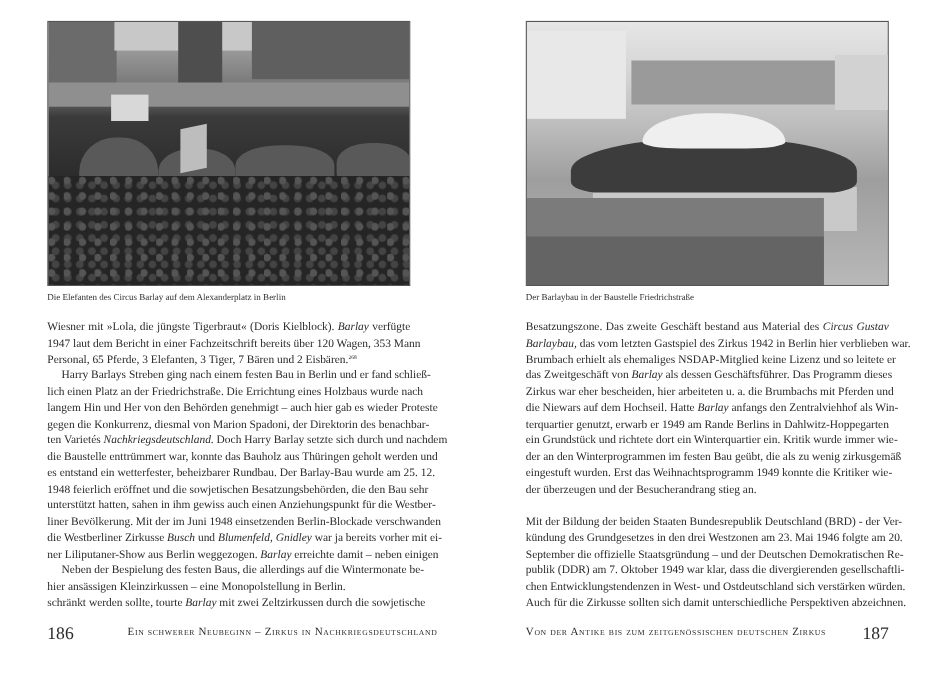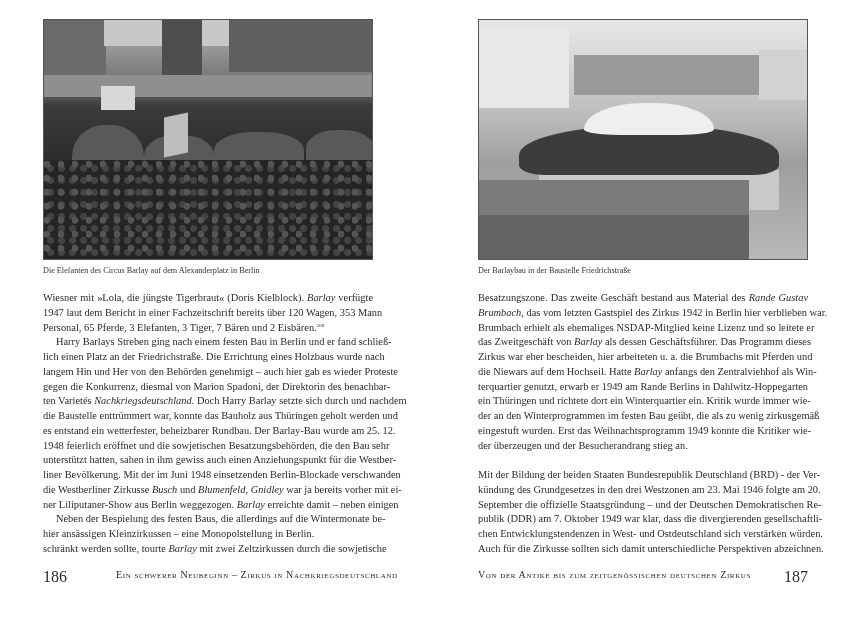--- a/index.html
+++ b/index.html
@@ -110,28 +110,28 @@
     <div class="b2"></div>
     <div class="drum"></div>
     <div class="roof"></div>
     <div class="dome"></div>
     <div class="wall"></div>
     <div class="wall2"></div>
   </div>
   <div class="caption">Der Barlaybau in der Baustelle Friedrichstraße</div>
 
   <div class="text" id="text-right">
-      <span class="line">Besatzungszone. Das zweite Geschäft bestand aus Material des <em>Rande Gustav</em></span>
-      <span class="line"><em>Brumbach,</em> das vom letzten Gastspiel des Zirkus 1942 in Berlin hier verblieben war.</span>
+      <span class="line">Besatzungszone. Das zweite Geschäft bestand aus Material des <em>Circus Gustav</em></span>
+      <span class="line"><em>Barlaybau,</em> das vom letzten Gastspiel des Zirkus 1942 in Berlin hier verblieben war.</span>
       <span class="line">Brumbach erhielt als ehemaliges NSDAP-Mitglied keine Lizenz und so leitete er</span>
       <span class="line">das Zweitgeschäft von <em>Barlay</em> als dessen Geschäftsführer. Das Programm dieses</span>
       <span class="line">Zirkus war eher bescheiden, hier arbeiteten u. a. die Brumbachs mit Pferden und</span>
       <span class="line">die Niewars auf dem Hochseil. Hatte <em>Barlay</em> anfangs den Zentralviehhof als Win-</span>
       <span class="line">terquartier genutzt, erwarb er 1949 am Rande Berlins in Dahlwitz-Hoppegarten</span>
-      <span class="line">ein Thüringen und richtete dort ein Winterquartier ein. Kritik wurde immer wie-</span>
+      <span class="line">ein Grundstück und richtete dort ein Winterquartier ein. Kritik wurde immer wie-</span>
       <span class="line">der an den Winterprogrammen im festen Bau geübt, die als zu wenig zirkusgemäß</span>
       <span class="line">eingestuft wurden. Erst das Weihnachtsprogramm 1949 konnte die Kritiker wie-</span>
       <span class="line last">der überzeugen und der Besucherandrang stieg an.</span>
       <span class="line" style="text-align-last: left;">&nbsp;</span>
       <span class="line">Mit der Bildung der beiden Staaten Bundesrepublik Deutschland (BRD) - der Ver-</span>
       <span class="line">kündung des Grundgesetzes in den drei Westzonen am 23. Mai 1946 folgte am 20.</span>
       <span class="line">September die offizielle Staatsgründung – und der Deutschen Demokratischen Re-</span>
       <span class="line">publik (DDR) am 7. Oktober 1949 war klar, dass die divergierenden gesellschaftli-</span>
       <span class="line">chen Entwicklungstendenzen in West- und Ostdeutschland sich verstärken würden.</span>
       <span class="line last">Auch für die Zirkusse sollten sich damit unterschiedliche Perspektiven abzeichnen.</span>

